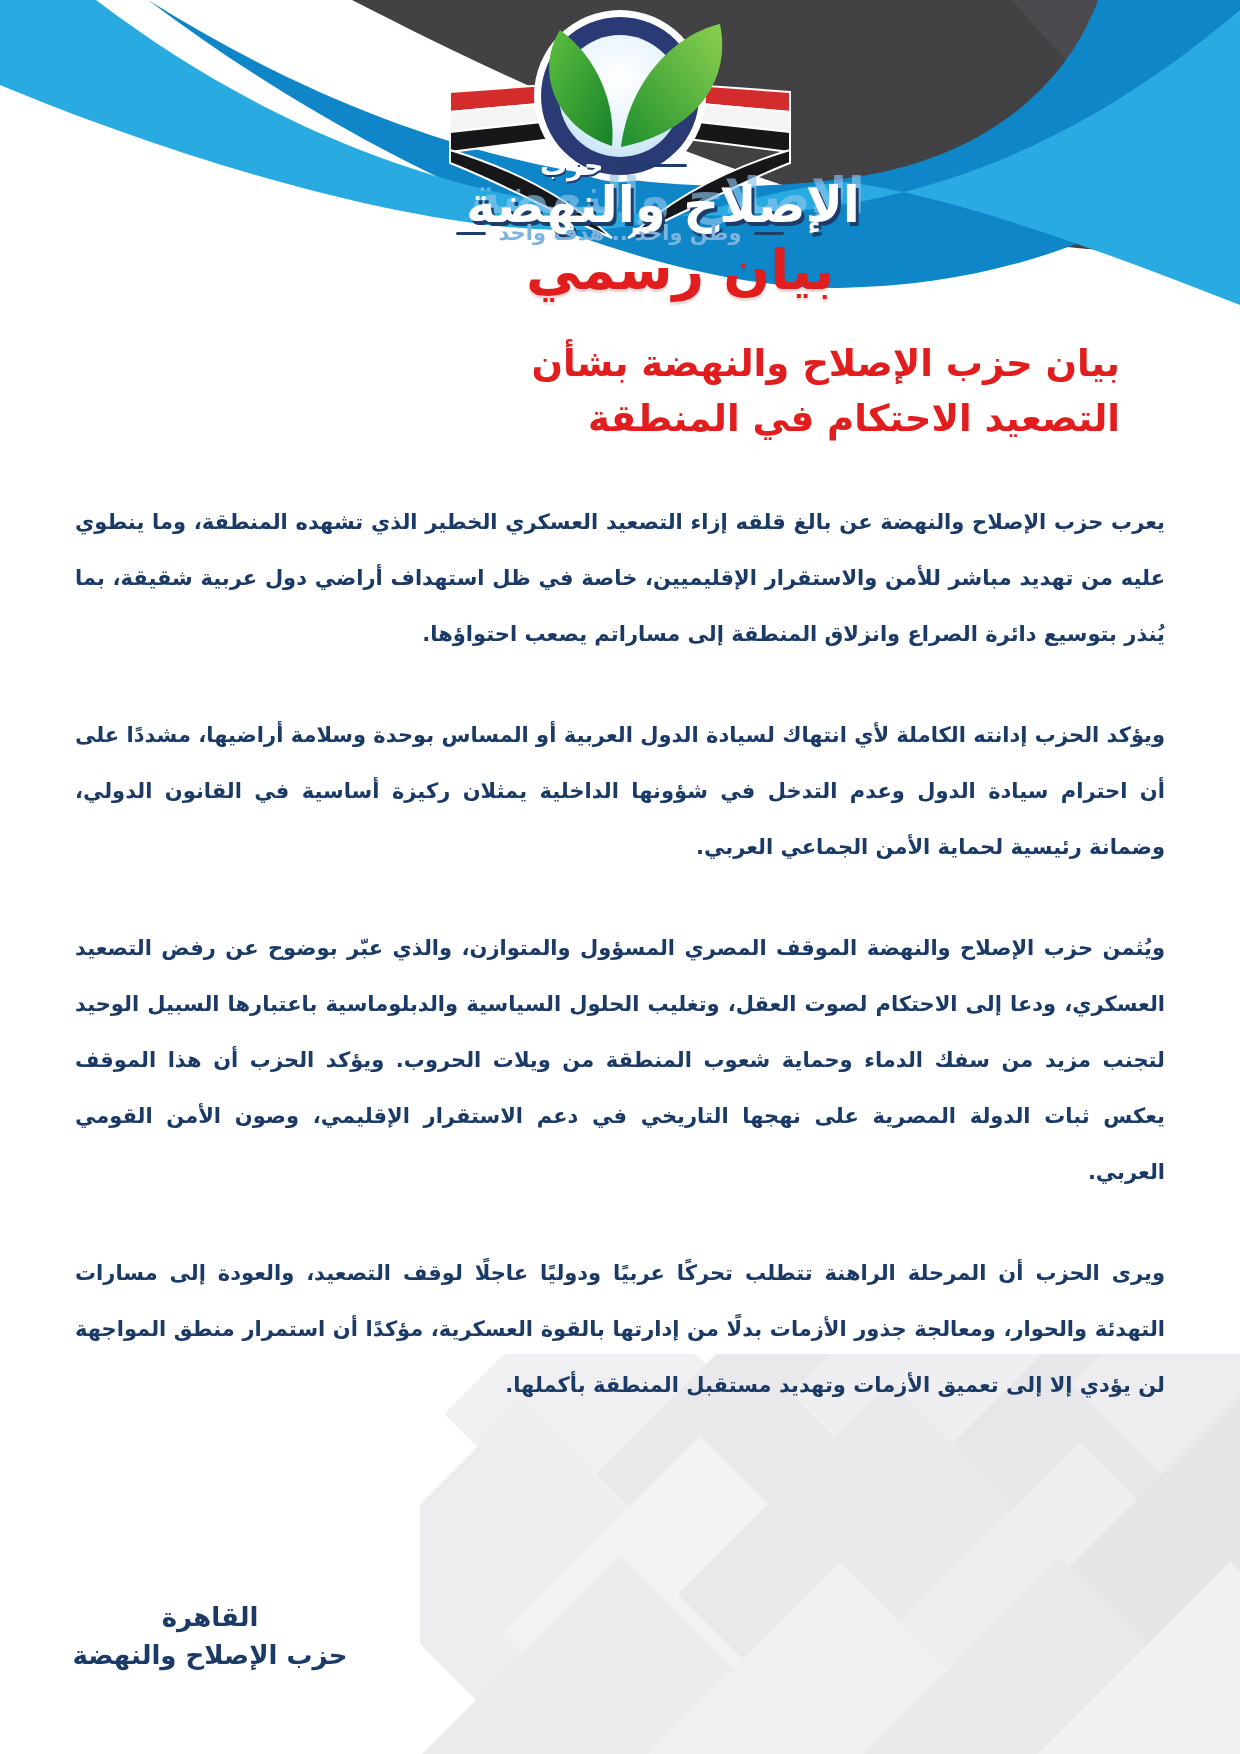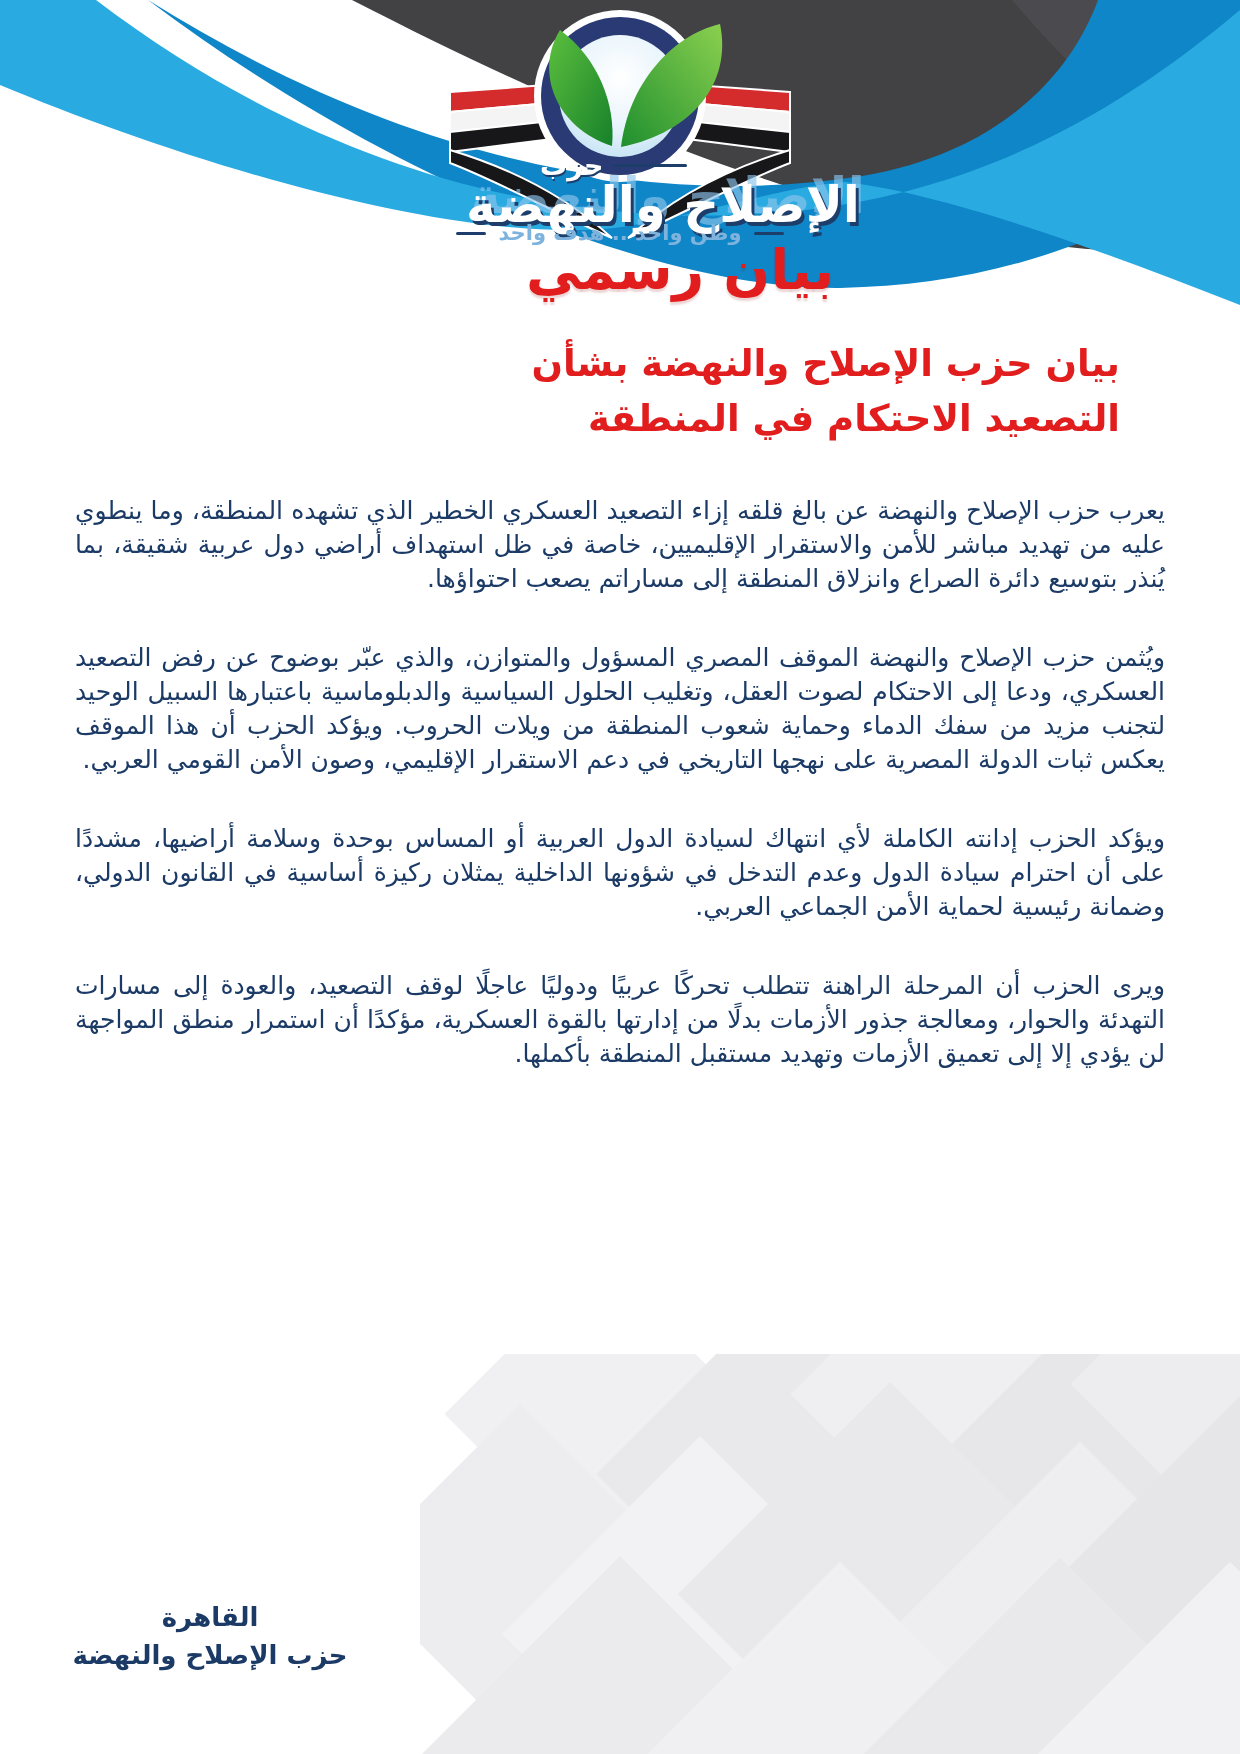--- a/index.html
+++ b/index.html
@@ -52,21 +52,21 @@
   }
 
   .heading {
     position:absolute; top:336px; left:120px; width:1000px; z-index:3;
     text-align:right; color:#e11d1d; font-size:37px; font-weight:bold; line-height:55px;
   }
 
   .body-text {
     position:absolute; top:494px; left:75px; width:1090px; z-index:2;
     direction:rtl; text-align:justify;
-    color:#1b3a66; font-size:25px; font-weight:normal; line-height:34px;
+    color:#1b3a66; font-size:21px; font-weight:bold; line-height:56px;
   }
   .body-text p { margin:0 0 45px 0; }
 
   .doc-footer {
     position:absolute; top:1598px; left:40px; width:340px; z-index:2;
     text-align:center; color:#1b3a66; font-weight:bold; font-size:26px; line-height:38px;
   }
 </style>
 </head>
 <body>
@@ -165,22 +165,22 @@
 
   <div class="official">بيان رسمي</div>
 
   <div class="heading">
     <div>بيان حزب الإصلاح والنهضة بشأن</div>
     <div>التصعيد الاحتكام في المنطقة</div>
   </div>
 
   <div class="body-text">
     <p>يعرب حزب الإصلاح والنهضة عن بالغ قلقه إزاء التصعيد العسكري الخطير الذي تشهده المنطقة، وما ينطوي عليه من تهديد مباشر للأمن والاستقرار الإقليميين، خاصة في ظل استهداف أراضي دول عربية شقيقة، بما يُنذر بتوسيع دائرة الصراع وانزلاق المنطقة إلى مساراتم يصعب احتواؤها.</p>
+    <p>ويؤكد الحزب إدانته الكاملة لأي انتهاك لسيادة الدول العربية أو المساس بوحدة وسلامة أراضيها، مشددًا على أن احترام سيادة الدول وعدم التدخل في شؤونها الداخلية يمثلان ركيزة أساسية في القانون الدولي، وضمانة رئيسية لحماية الأمن الجماعي العربي.</p>
     <p>ويُثمن حزب الإصلاح والنهضة الموقف المصري المسؤول والمتوازن، والذي عبّر بوضوح عن رفض التصعيد العسكري، ودعا إلى الاحتكام لصوت العقل، وتغليب الحلول السياسية والدبلوماسية باعتبارها السبيل الوحيد لتجنب مزيد من سفك الدماء وحماية شعوب المنطقة من ويلات الحروب. ويؤكد الحزب أن هذا الموقف يعكس ثبات الدولة المصرية على نهجها التاريخي في دعم الاستقرار الإقليمي، وصون الأمن القومي العربي.</p>
-    <p>ويؤكد الحزب إدانته الكاملة لأي انتهاك لسيادة الدول العربية أو المساس بوحدة وسلامة أراضيها، مشددًا على أن احترام سيادة الدول وعدم التدخل في شؤونها الداخلية يمثلان ركيزة أساسية في القانون الدولي، وضمانة رئيسية لحماية الأمن الجماعي العربي.</p>
     <p>ويرى الحزب أن المرحلة الراهنة تتطلب تحركًا عربيًا ودوليًا عاجلًا لوقف التصعيد، والعودة إلى مسارات التهدئة والحوار، ومعالجة جذور الأزمات بدلًا من إدارتها بالقوة العسكرية، مؤكدًا أن استمرار منطق المواجهة لن يؤدي إلا إلى تعميق الأزمات وتهديد مستقبل المنطقة بأكملها.</p>
   </div>
 
   <div class="doc-footer">
     <div>القاهرة</div>
     <div>حزب الإصلاح والنهضة</div>
   </div>
 
 </div>
 

